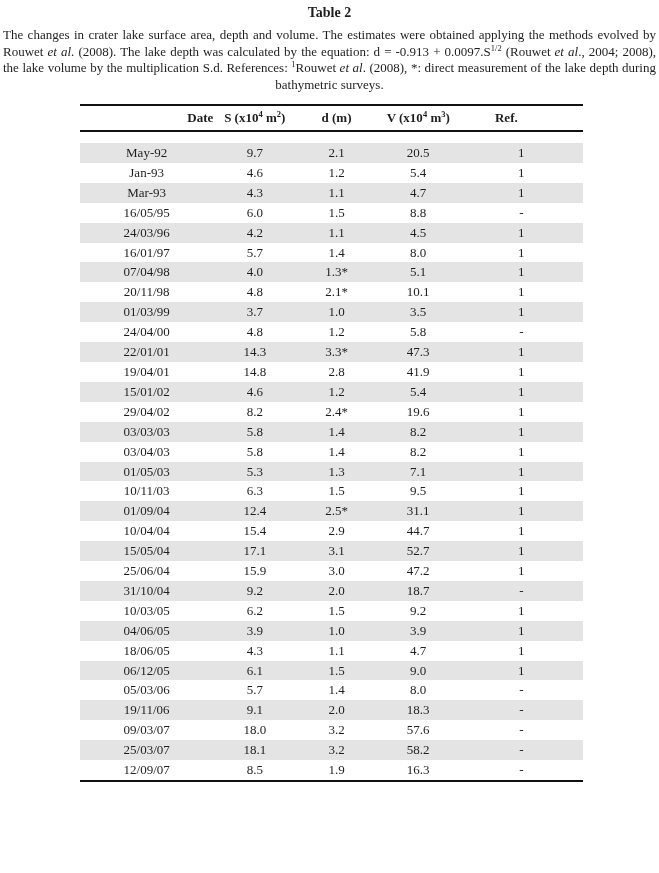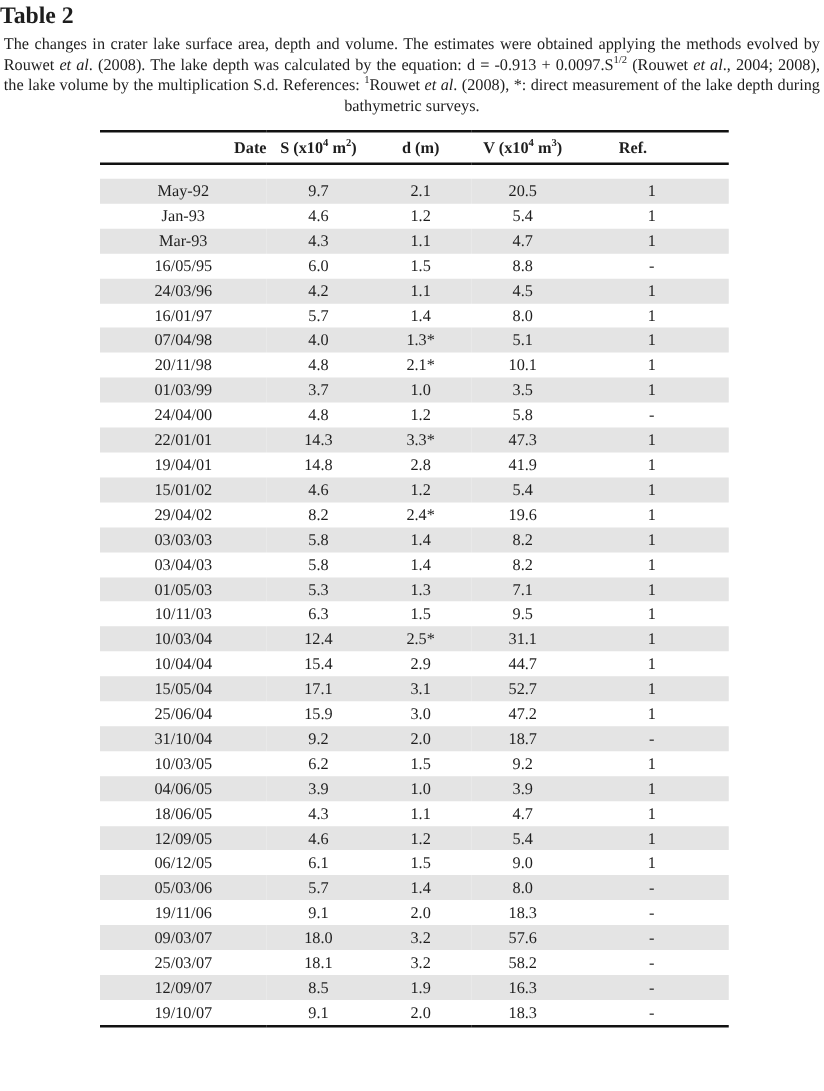--- a/index.html
+++ b/index.html
@@ -18,22 +18,23 @@
     height: 873px;
     overflow: hidden;
     font-family: "Liberation Serif", "DejaVu Serif", serif;
     color: var(--text);
   }
   .paper { width: 659px; height: 873px; }
 
   .title {
     margin: 0;
     padding-top: 5px;
-    font-size: 19px;
+    font-size: 14px;
     font-weight: bold;
+    text-align: center;
     line-height: 16px;
   }
   .caption {
     margin: 6px 0 0 0;
     padding: 0 3px;
     font-size: 13px;
     line-height: 16.5px;
     text-align: justify;
     text-align-last: center;
     -moz-text-align-last: center;
@@ -240,21 +241,21 @@
             <td class="ref-col">1</td>
           </tr>
           <tr>
             <td class="date-col">10/11/03</td>
             <td>6.3</td>
             <td>1.5</td>
             <td>9.5</td>
             <td class="ref-col">1</td>
           </tr>
           <tr>
-            <td class="date-col">10/03/04</td>
+            <td class="date-col">01/09/04</td>
             <td>12.4</td>
             <td>2.5*</td>
             <td>31.1</td>
             <td class="ref-col">1</td>
           </tr>
           <tr>
             <td class="date-col">10/04/04</td>
             <td>15.4</td>
             <td>2.9</td>
             <td>44.7</td>
@@ -296,27 +297,20 @@
             <td class="ref-col">1</td>
           </tr>
           <tr>
             <td class="date-col">18/06/05</td>
             <td>4.3</td>
             <td>1.1</td>
             <td>4.7</td>
             <td class="ref-col">1</td>
           </tr>
           <tr>
-            <td class="date-col">12/09/05</td>
-            <td>4.6</td>
-            <td>1.2</td>
-            <td>5.4</td>
-            <td class="ref-col">1</td>
-          </tr>
-          <tr>
             <td class="date-col">06/12/05</td>
             <td>6.1</td>
             <td>1.5</td>
             <td>9.0</td>
             <td class="ref-col">1</td>
           </tr>
           <tr>
             <td class="date-col">05/03/06</td>
             <td>5.7</td>
             <td>1.4</td>
@@ -344,24 +338,17 @@
             <td>58.2</td>
             <td class="ref-col">-</td>
           </tr>
           <tr>
             <td class="date-col">12/09/07</td>
             <td>8.5</td>
             <td>1.9</td>
             <td>16.3</td>
             <td class="ref-col">-</td>
           </tr>
-          <tr>
-            <td class="date-col">19/10/07</td>
-            <td>9.1</td>
-            <td>2.0</td>
-            <td>18.3</td>
-            <td class="ref-col">-</td>
-          </tr>
         </tbody>
     </table>
   </div>
 
 </main>
 
 </body></html>

